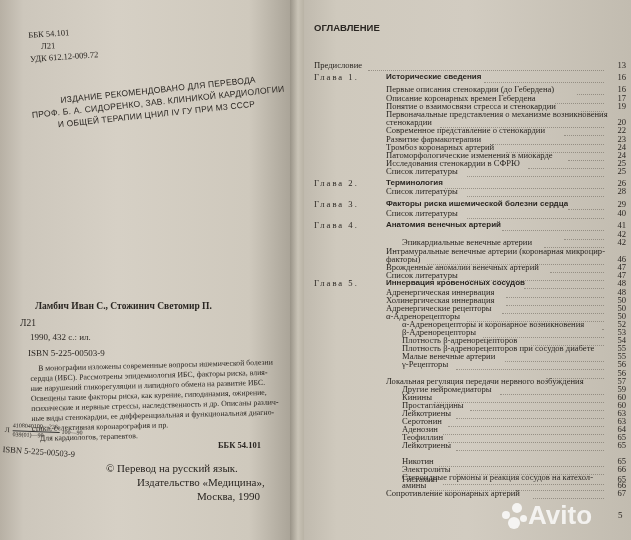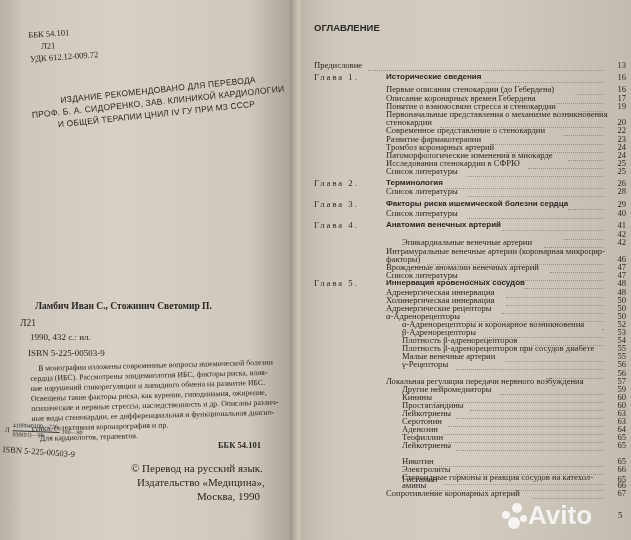--- a/index.html
+++ b/index.html
@@ -69,21 +69,21 @@
       <div style="position:absolute;left:8px;top:8px;width:47px;border-top:1px solid #333;"></div>
       <div class="t" style="left:8px;top:9px;font-size:6px;">039(01)—90</div>
       <div class="t" style="left:57px;top:5px;font-size:6px;">100—90</div>
     </div>
 
     <div class="t" style="left:218px;top:440px;font-size:8.5px;font-weight:bold;">ББК 54.101</div>
     <div class="rot" style="left:3px;top:444px;transform:rotate(4deg);">
       <div class="t" style="font-size:8.5px;">ISBN 5-225-00503-9</div>
     </div>
 
-    <div class="t" style="left:131px;top:462px;font-size:11px;font-family:Liberation Serif, serif;">© Перевод на русский язык.</div>
+    <div class="t" style="left:106px;top:462px;font-size:11px;font-family:Liberation Serif, serif;">© Перевод на русский язык.</div>
     <div class="t" style="left:137px;top:476px;font-size:11px;">Издательство «Медицина»,</div>
     <div class="t" style="left:197px;top:490px;font-size:11px;">Москва, 1990</div>
   </div>
 
   <div class="gutter"></div>
 
   <div class="page-right"></div>
   <div class="toc-title">ОГЛАВЛЕНИЕ</div>
 
   <div class="toc" id="toc">

